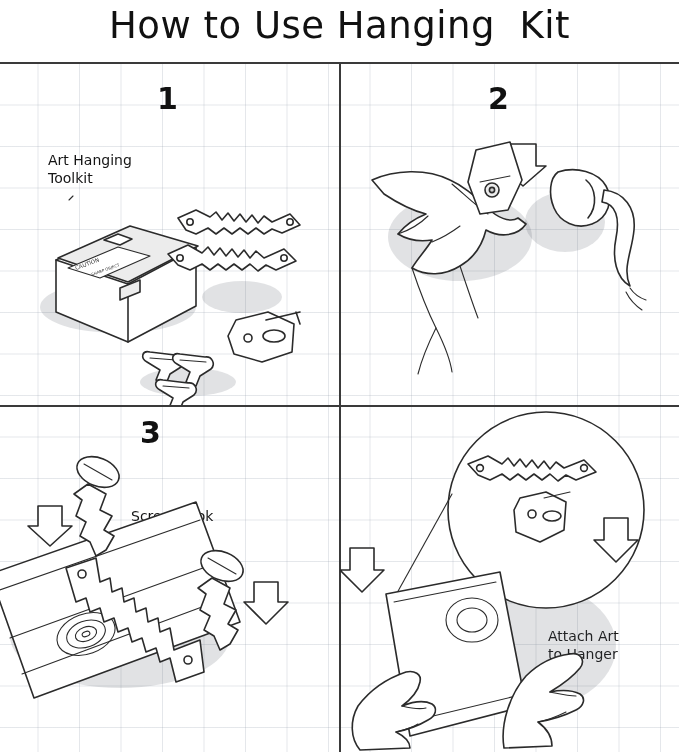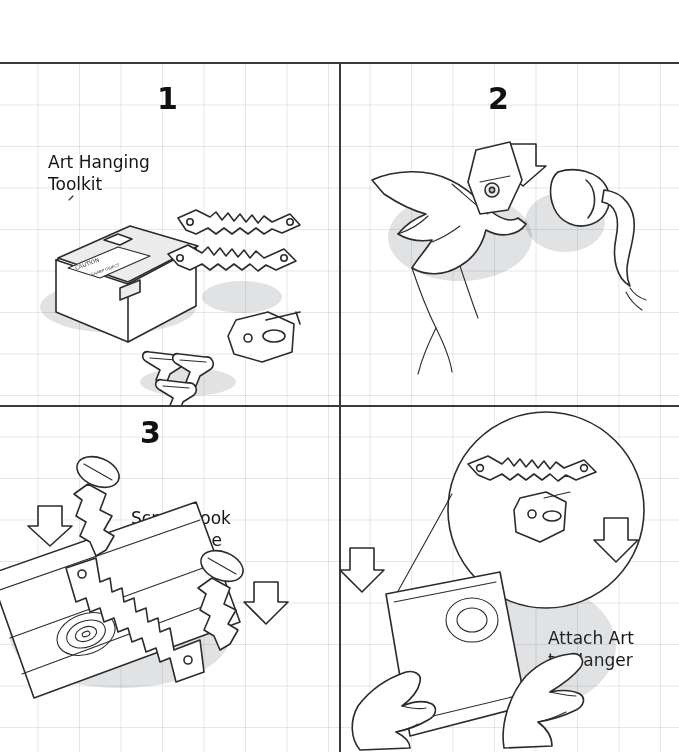--- a/index.html
+++ b/index.html
@@ -88,21 +88,21 @@
     color: #111111;
     line-height: 1;
   }
   #num-1 { left: 157px; top: 22px; }
   #num-2 { left: 148px; top: 22px; }
   #num-3 { left: 140px; top: 12px; }
   #num-4 { left: 167px; top: 12px; }
 
   .caption {
     position: absolute;
-    font-size: 17px;
+    font-size: 14px;
     font-family: "DejaVu Sans", sans-serif;
     color: #151515;
     line-height: 1.28;
     white-space: pre-line;
   }
   #cap-1 { left: 48px;  top: 90px; }
   #cap-2 { left: 156px; top: 229px; }
   #cap-3 { left: 131px; top: 102px; }
   #cap-4 { left: 208px; top: 222px; }
 
@@ -115,20 +115,21 @@
   .fillgrey  { fill: #ececec; }
   .filldark  { fill: #cfcfcf; }
   .shadow    { fill: rgba(90,95,105,0.18); stroke: none; }
   .tinytext  { font-family: "DejaVu Sans", sans-serif; font-size: 5.5px; fill: #333; }
 </style>
 </head>
 <body>
 
 <div class="page">
 
+  <div class="title">How to Use Hanging  Kit</div>
 
   <div class="grid-area"></div>
   <div class="border-top"></div>
   <div class="divider-v"></div>
   <div class="divider-h"></div>
 
   <div class="panel" id="panel-1">
     <div class="step-num" id="num-1">1</div>
     <div class="caption" id="cap-1">Art Hanging
 Toolkit</div>

